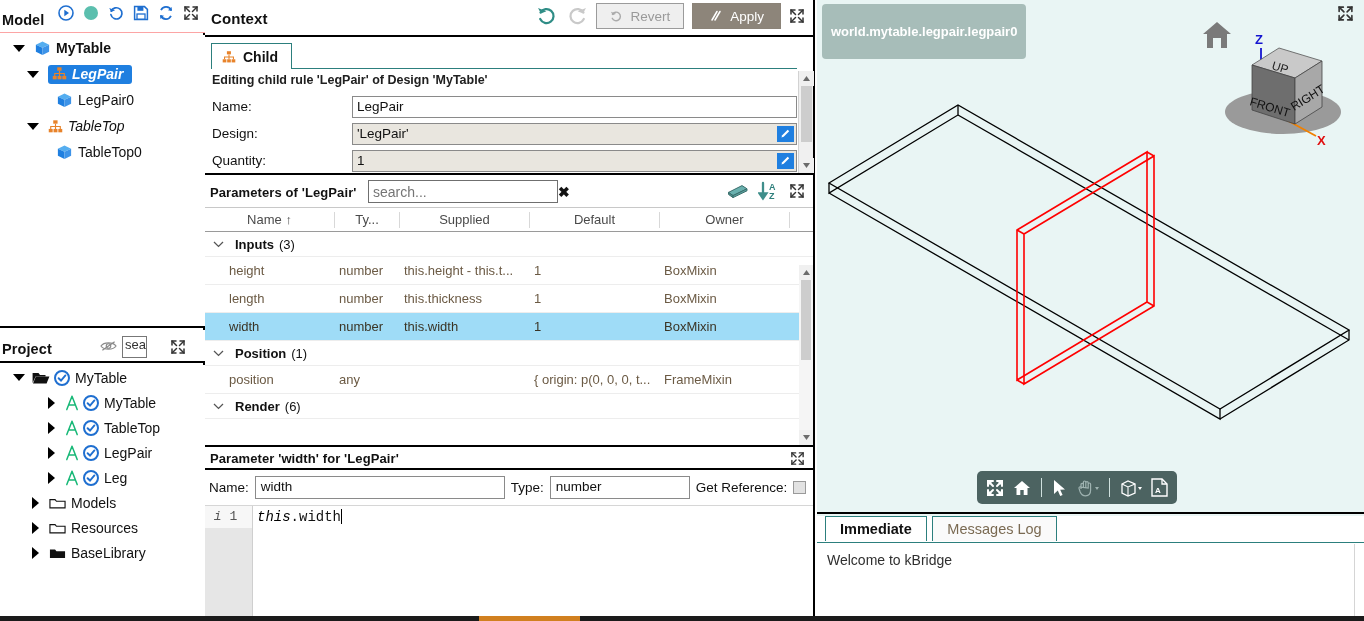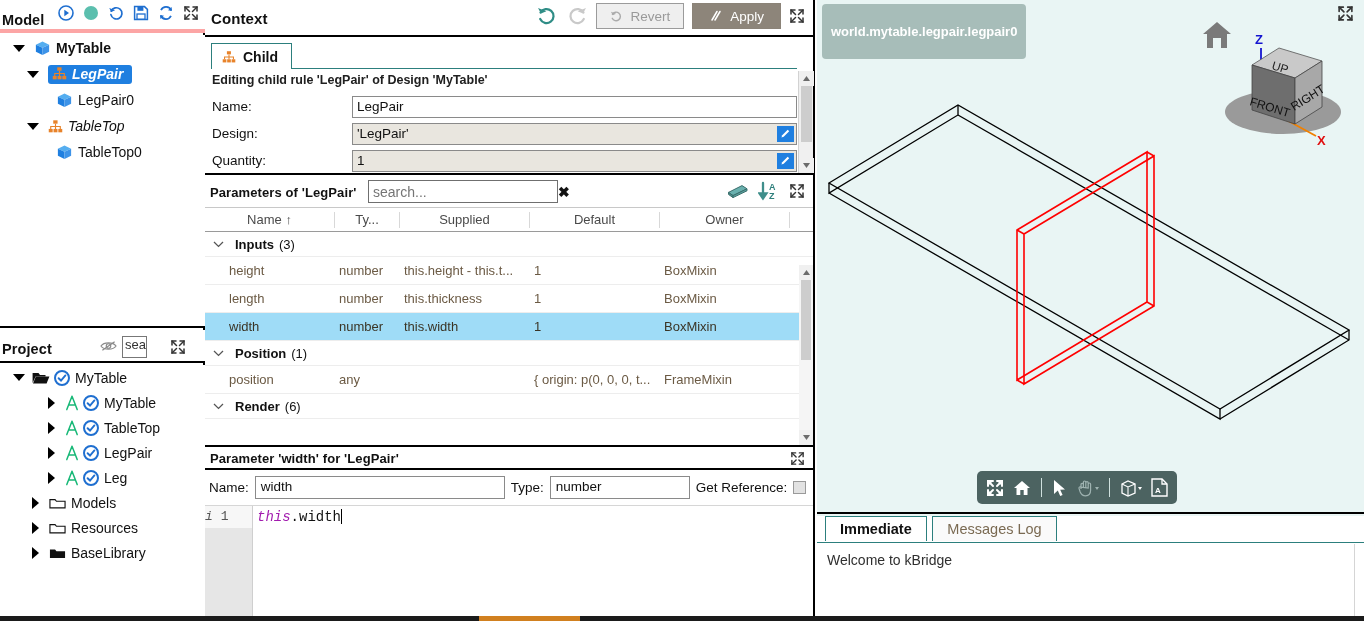--- a/index.html
+++ b/index.html
@@ -23,21 +23,21 @@
 
   
   .left-col {
     position: absolute; left: 0; top: 0; width: 205px; height: 621px;
     background: #fff; border-right: 2px solid #000;
   }
 
   
   .model-head {
     position: relative; height: 33px; width: 205px;
-    border-bottom: 4px solid #fca5a5; background: #fff;
+    border-bottom: 1px solid #fca5a5; background: #fff;
   }
   .model-head .ttl { position: absolute; left: 2px; top: 12px; }
   .model-toolbar {
     position: absolute; right: 6px; top: 5px;
     display: flex; align-items: center; gap: 9px;
   }
   .model-tree {
     position: absolute; top: 35px; left: 0; width: 205px; height: 293px;
     background: #fff; border-bottom: 2px solid #000; overflow: hidden;
   }
@@ -186,25 +186,25 @@
   .ped-form .lb { font-size: 13.5px; }
   .in-name { width: 250px; height: 23px; border: 1px solid #8a8a8a; padding: 2px 5px; font-size: 13.5px;
              font-family: "Liberation Sans", sans-serif; color: #111; }
   .in-type { width: 140px; height: 23px; border: 1px solid #8a8a8a; padding: 2px 5px; font-size: 13.5px;
              font-family: "Liberation Sans", sans-serif; color: #111; }
   .chk { width: 13px; height: 13px; border: 1px solid #9a9a9a; background: #e2e2e2; display:inline-block; }
   .code-area { position: absolute; left: 0; right: 0; top: 58px; bottom: 0; background: #fff;
                border-top: 1px solid #d6d6d6; }
   .gutter { position: absolute; left: 0; top: 0; width: 48px; bottom: 0; background: #e6e6e6;
             border-right: 1px solid #cfcfcf; }
-  .gutter .gl { height: 22px; line-height: 22px; text-align: left; padding-right: 6px;
+  .gutter .gl { height: 22px; line-height: 22px; text-align: center; padding-right: 6px;
                 font-family: "Liberation Mono", monospace; font-size: 13px; color: #555; background: #f7f7f7; }
   .codeline { position: absolute; left: 52px; top: 0; height: 22px; line-height: 22px;
               font-family: "Liberation Mono", monospace; font-size: 14px; }
-  .kw { color: #a21caf; font-style: italic; }
+  .kw { color: #000000; font-style: italic; }
   .caret-txt { display:inline-block; width:1px; height:15px; background:#000; vertical-align:-3px; }
 
   
   .right-col { position: absolute; left: 817px; top: 0; width: 547px; height: 621px; background: #eaf5f4; }
   .viewport { position: absolute; left: 0; top: 0; width: 547px; height: 514px;
               background: #e9f5f4; overflow: hidden; border-bottom: 2px solid #000; }
   .vp-chip {
     position: absolute; left: 5px; top: 4px; background: #a7bdb9; color: #fff;
     padding: 20px 9px; border-radius: 4px; font-size: 13px; font-weight: bold;
   }

